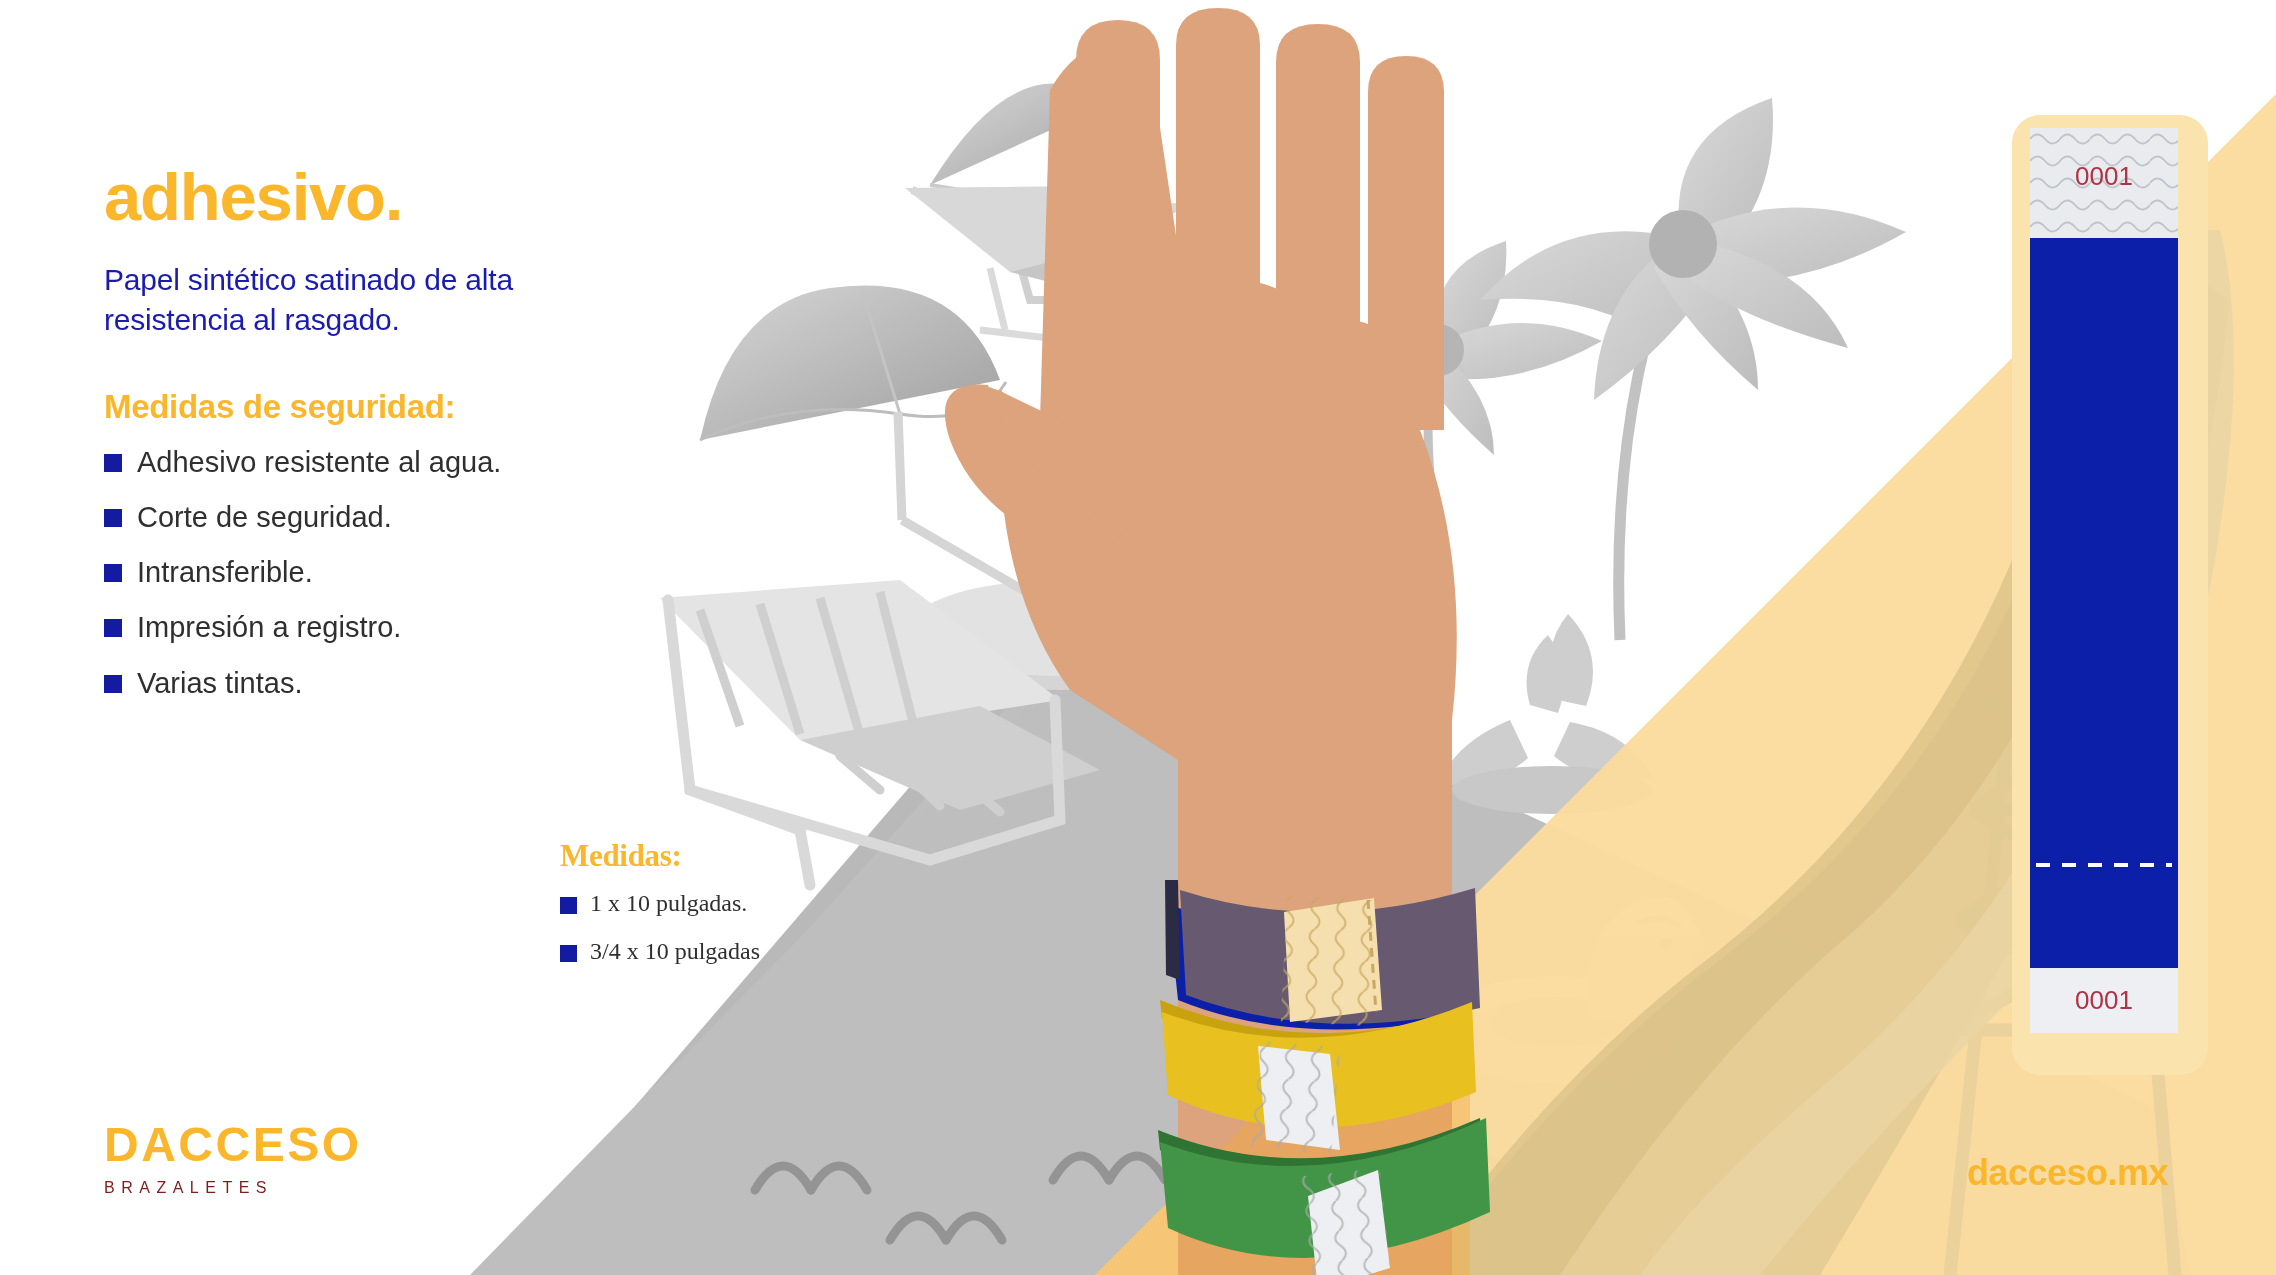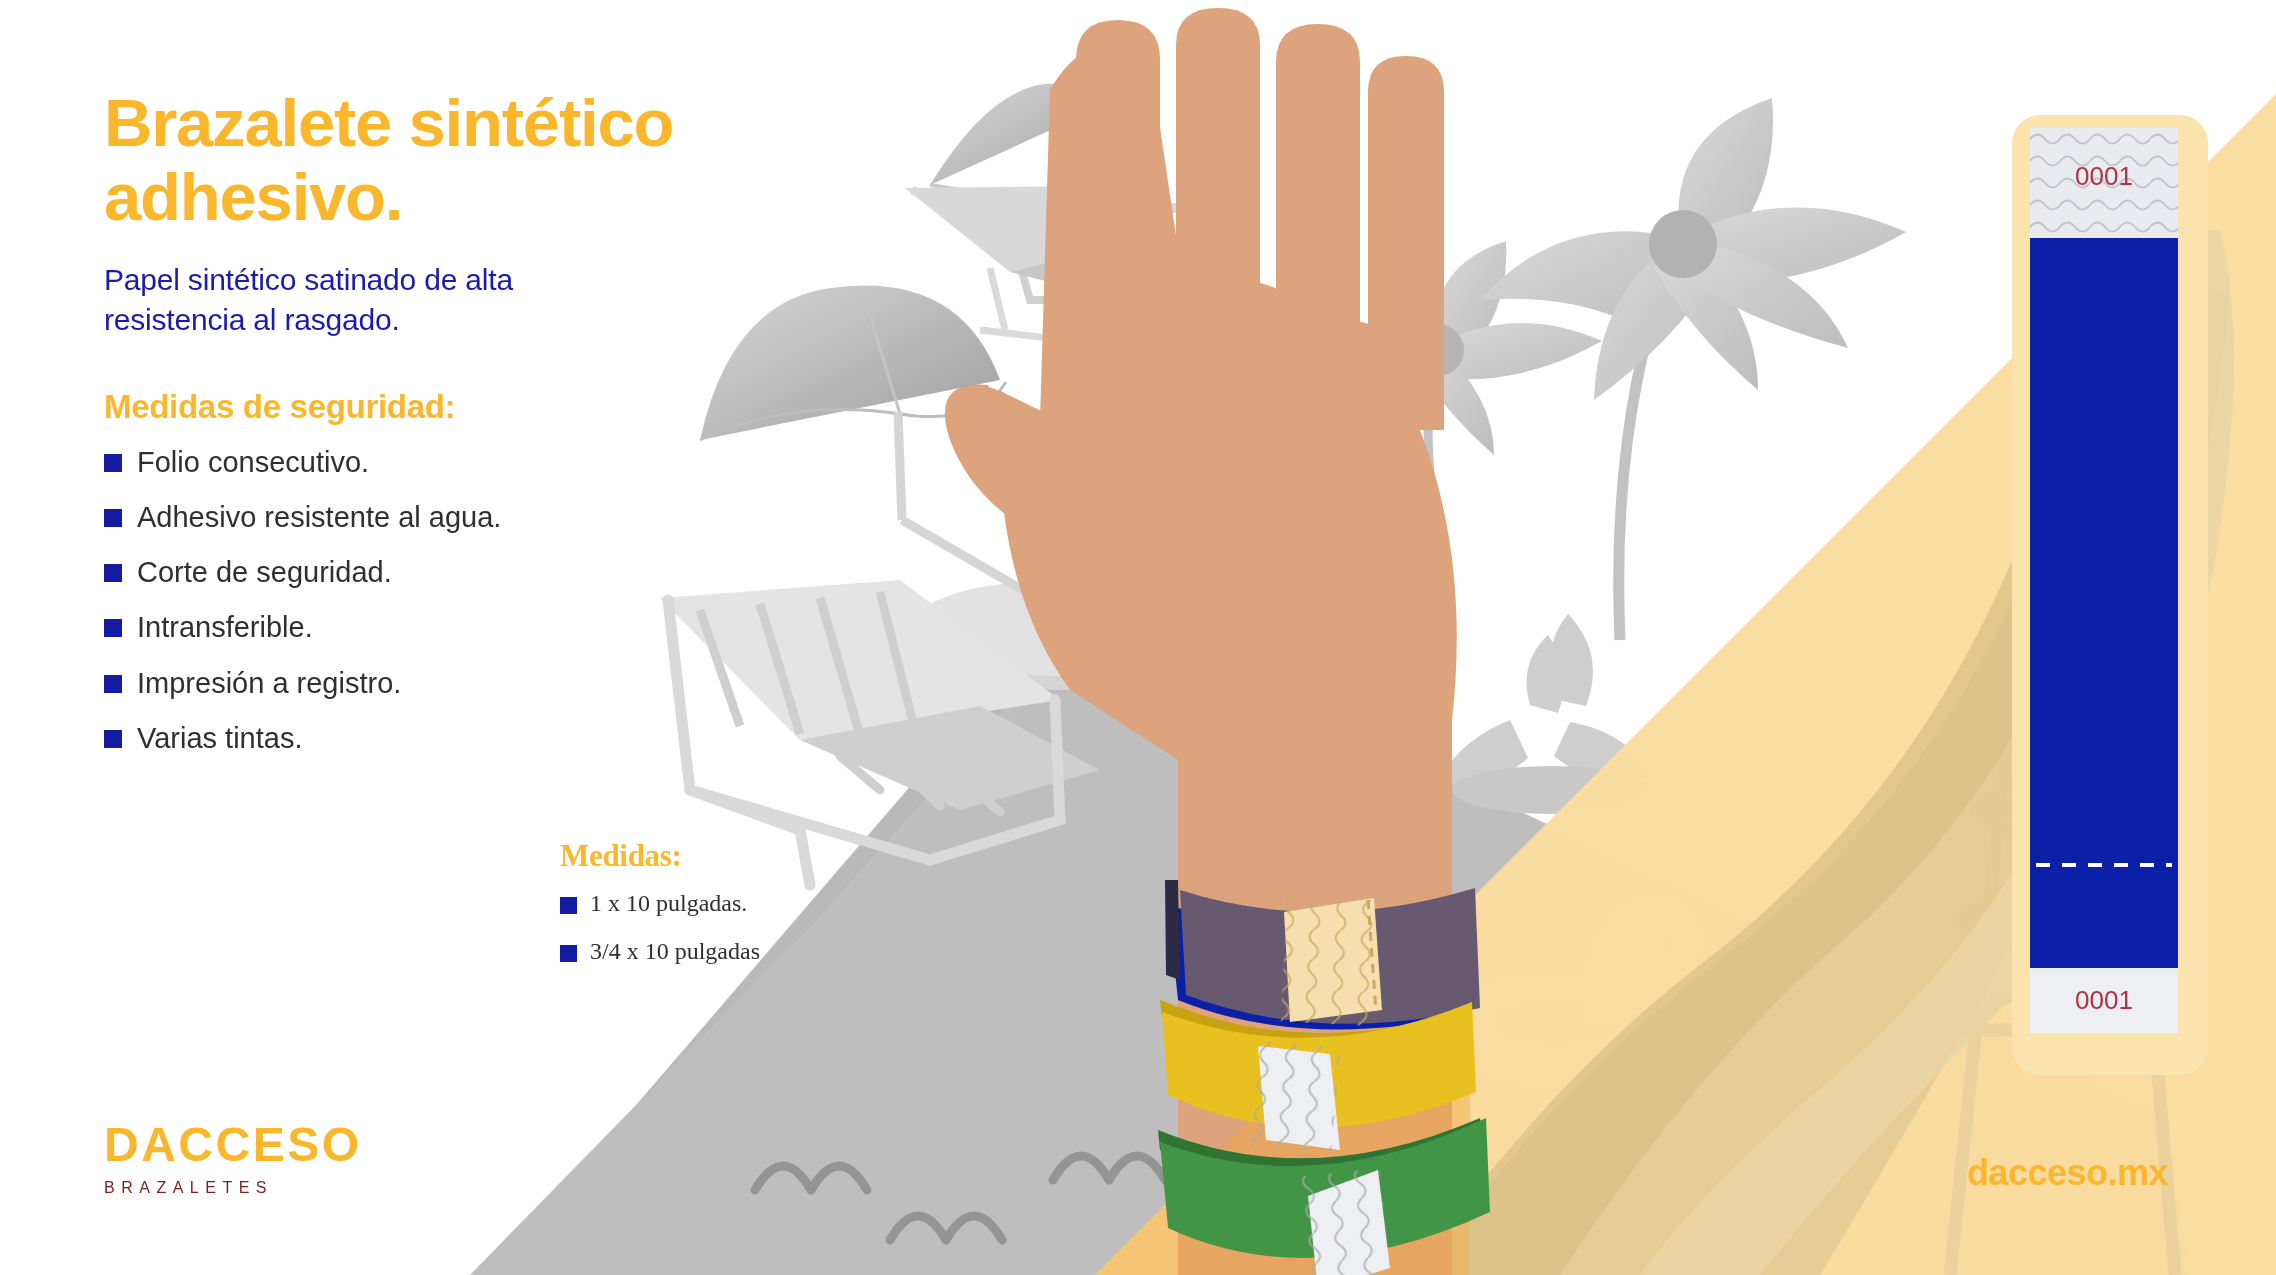--- a/index.html
+++ b/index.html
@@ -344,31 +344,27 @@
       <path d="M1158 1130 L1160 1150 Q1300 1215 1482 1140 L1480 1118 Q1310 1192 1158 1130 Z" fill="#2F7433"></path>
       <path d="M1160 1142 L1168 1228 Q1312 1295 1490 1212 L1486 1118 Q1314 1200 1160 1142 Z" fill="#429547"></path>
       <path d="M1308 1196 L1318 1290 L1390 1268 L1378 1170 Z" fill="#EDEFF2"></path>
       <rect x="1306" y="1172" width="80" height="118" fill="url(#wavVert)" opacity="0.75" transform="rotate(-6 1346 1230)"></rect>
     </g>
   </svg>
   </div>
 
   <div class="text-col">
     <h1 class="headline">
-      <span>Brazalete sintético</span><br>
+      <br>
       <span>adhesivo.</span>
     </h1>
     <p class="subhead">Papel sintético satinado de alta resistencia al rasgado.</p>
 
     <h2 class="sec-title">Medidas de seguridad:</h2>
     <ul class="blist">
-      <li>
-          <span class="sq"></span>
-          <span>Folio consecutivo.</span>
-        </li>
       <li>
           <span class="sq"></span>
           <span>Adhesivo resistente al agua.</span>
         </li>
       <li>
           <span class="sq"></span>
           <span>Corte de seguridad.</span>
         </li>
       <li>
           <span class="sq"></span>

